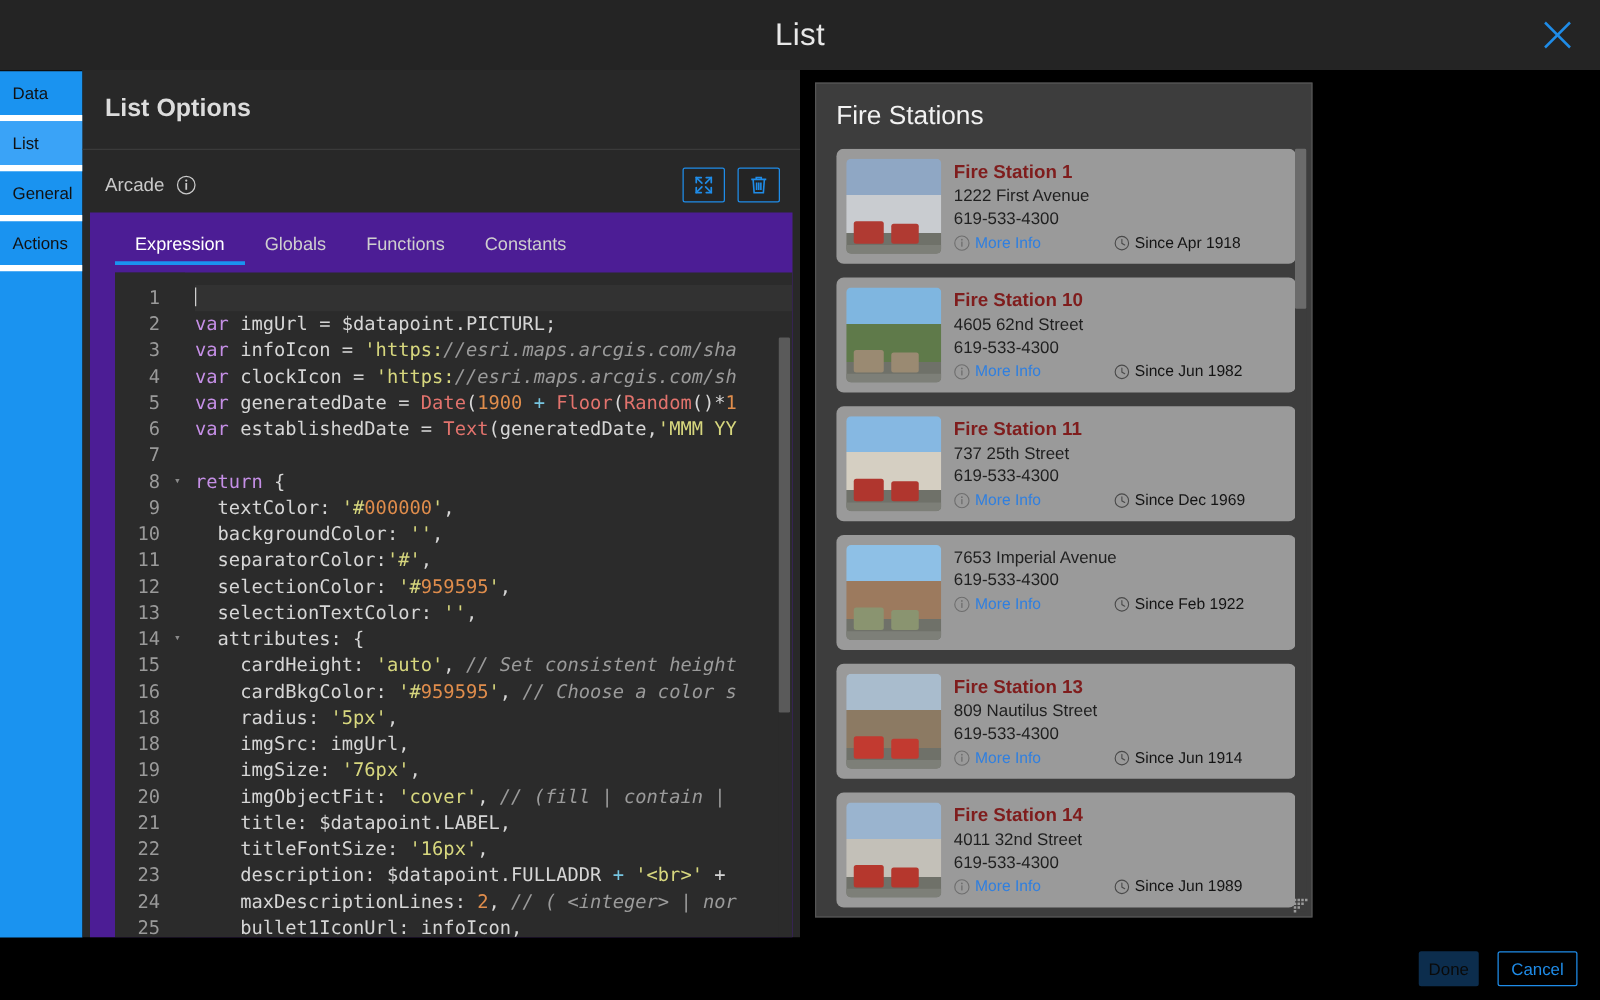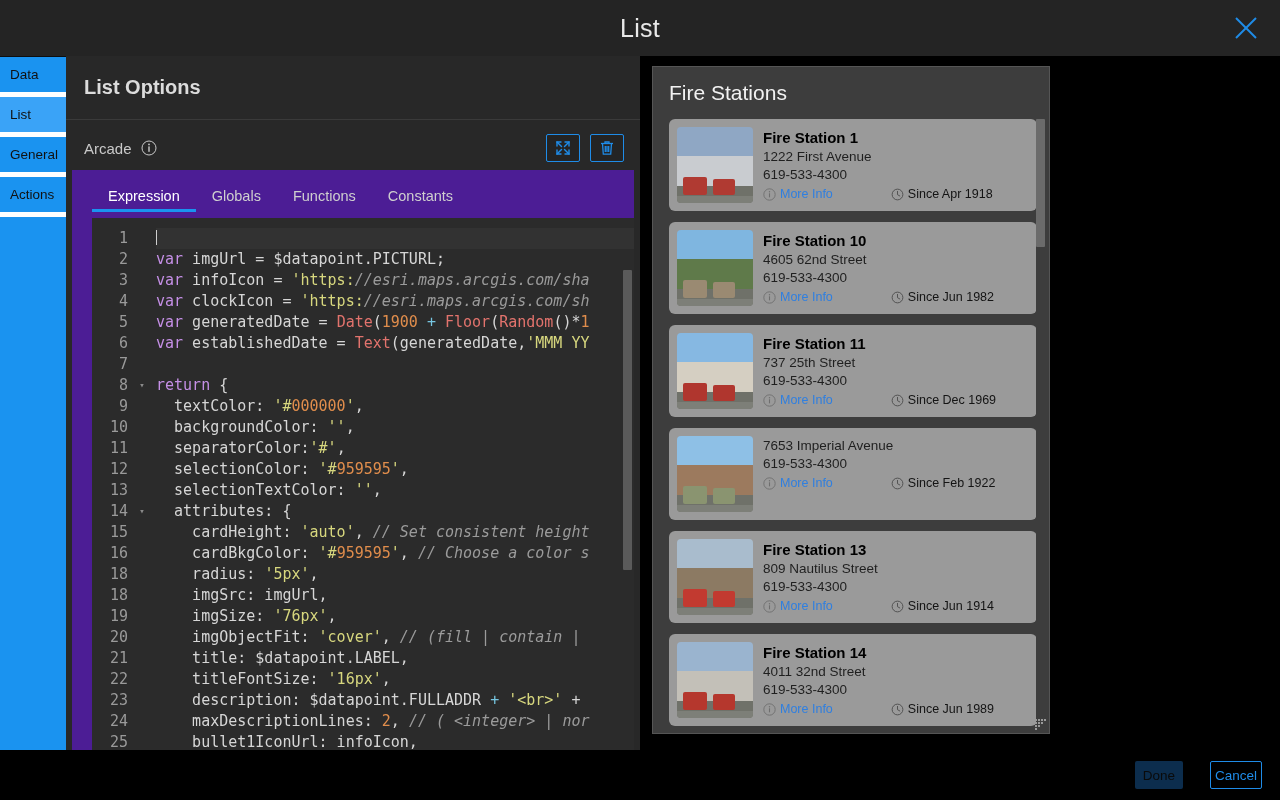--- a/index.html
+++ b/index.html
@@ -114,41 +114,41 @@
   .preview-title { color:#f2f2f2; font-size:21px; padding:14px 0 10px 16px; }
   .cards {
     position:absolute; left:16px; top:52px; width:368px; height:610px; overflow:hidden;
   }
   .card {
     width:368px; background:#9a9a9a; border-radius:6px; padding:8px;
     display:flex; gap:10px; margin-bottom:11px; cursor:pointer;
   }
   .thumb { width:76px; height:76px; border-radius:4px; flex:0 0 76px; overflow:hidden; position:relative; }
   .cbody { flex:1; min-width:0; padding-top:1px; }
-  .cname { font-size:15px; font-weight:700; color:#000000; line-height:20px; }
+  .cname { font-size:15px; font-weight:700; color:#7f1d1d; line-height:20px; }
   .caddr, .cphone { font-size:13.5px; color:#1f1f1f; line-height:18px; }
   .crow { display:flex; align-items:center; margin-top:3px; }
   .bullet { display:flex; align-items:center; gap:4px; }
   .bullet.b2 { margin-left:58px; }
   .blink { color:#2f7fe0; font-size:12.5px; }
   .btxt { color:#141414; font-size:12.5px; }
 
   .pscroll { position:absolute; right:4px; top:52px; width:9px; height:610px; background:#3d3d3d; }
   .pthumb { position:absolute; left:0; top:0; width:9px; height:128px; background:#6b6b6b; border-radius:1px; }
   .grip { position:absolute; right:3px; bottom:3px; width:13px; height:13px; }
   .grip i { position:absolute; width:2px; height:2px; background:#9a9a9a; }
 
   
   .footer { position:absolute; left:0; bottom:0; width:1280px; height:50px; background:#000; }
   .btn {
     position:absolute; top:11px; height:28px; font-size:13.5px; display:flex;
     align-items:center; justify-content:center; cursor:pointer; border-radius:2px;
   }
   .btn-done { right:97px; width:48px; background:#0c2d4d; color:#0a0a0a; }
-  .btn-cancel { right:18px; width:52px; border:1px solid #1f8ce8; color:#1f8ce8; background:#000; }
+  .btn-cancel { right:18px; width:64px; border:1px solid #1f8ce8; color:#1f8ce8; background:#000; }
 
   
   .t-sky { position:absolute; inset:0; }
 </style>
 </head>
 <body>
 
 <div class="app">
 
   <div class="titlebar">

